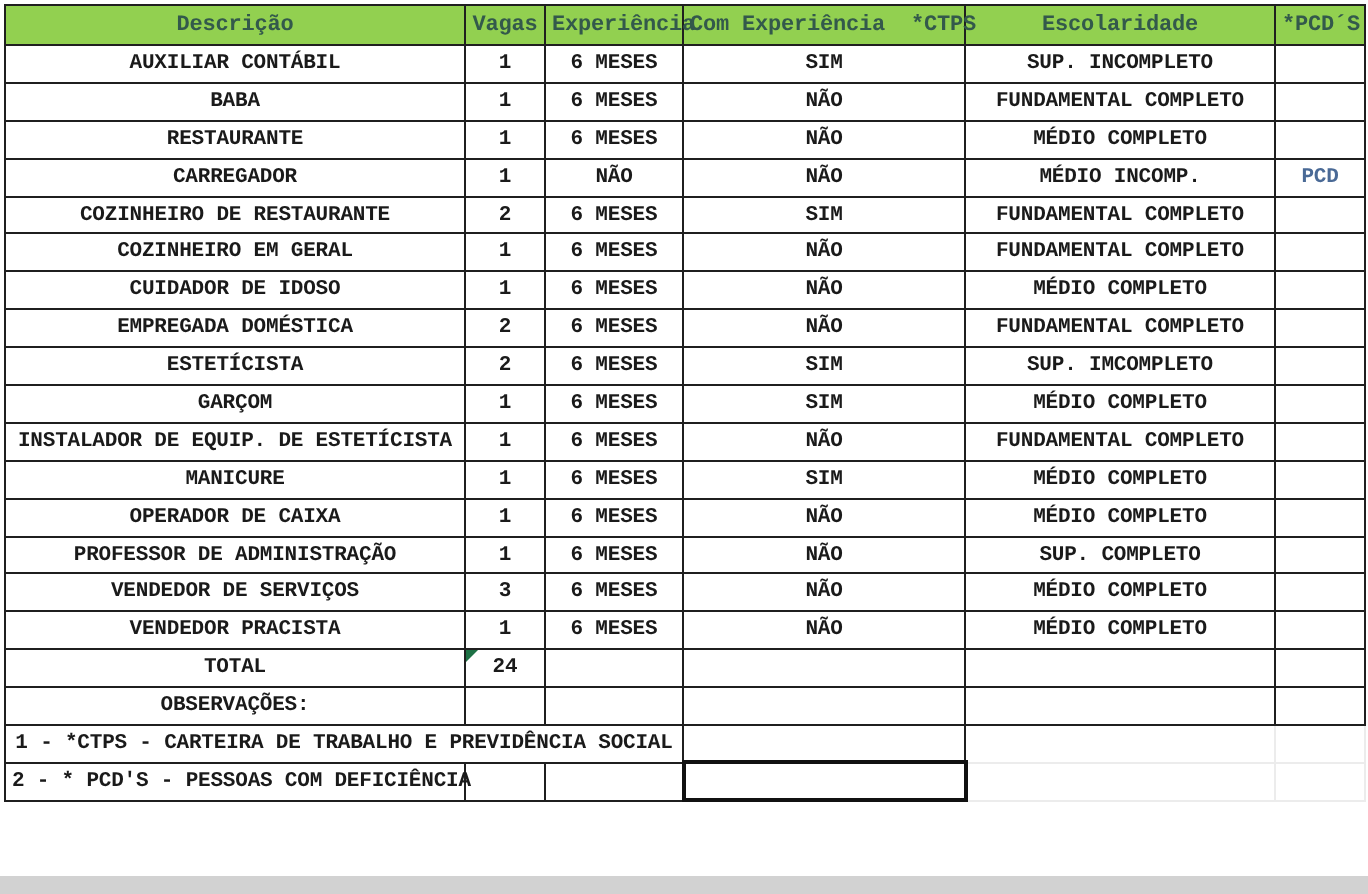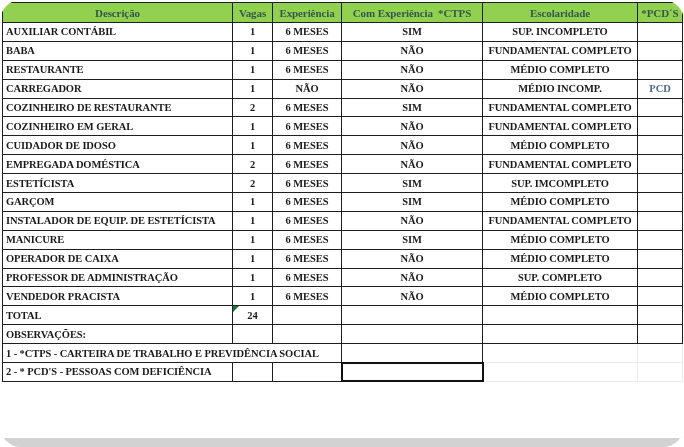--- a/index.html
+++ b/index.html
@@ -3,22 +3,21 @@
 <meta charset="utf-8">
 <style>
   html,body{margin:0;padding:0;background:#ffffff;}
   .screen{
     position:relative;
     width:684px;height:447px;
     background:#ffffff;
     box-sizing:border-box;
     padding:2px 0 0 2px;
     overflow:hidden;
-    font-family:Liberation Serif, serif;
-    border-radius:21px;
+    font-family:Liberation Mono, monospace;
   }
   table.jobs{
     border-collapse:collapse;
     table-layout:fixed;
     width:680px;
   }
   th,td{
     box-sizing:border-box;
     height:18.9px;
     padding:0 3px;
@@ -35,21 +34,21 @@
     background:var(--header-bg,#92d050);
     color:var(--header-text,#33594b);
     font-size:11px;
     border:1px solid #1f1f1f;
     white-space:pre;
     height:20px;
   }
   td.b{border:1px solid #1f1f1f;}
   td.g{border:1px solid #ececec;background:#ffffff;}
   td.sel{border:2px solid #111111;}
-  td.left{text-align:left;}
+  td.left{text-align:center;}
   td.pcd{color:var(--pcd-color,#4a6a96);}
   td.rel{position:relative;}
   .tri{
     position:absolute;top:0;left:0;
     width:0;height:0;
     border-top:6px solid var(--triangle-color,#1e7145);
     border-right:6px solid transparent;
   }
   .bottom-strip{
     position:absolute;
@@ -189,20 +188,28 @@
         </tr>
         <tr>
           <td class="b left">PROFESSOR DE ADMINISTRAÇÃO</td>
           <td class="b">1</td>
           <td class="b">6 MESES</td>
           <td class="b">NÃO</td>
           <td class="b">SUP. COMPLETO</td>
           <td class="b"></td>
         </tr>
         <tr>
+          <td class="b left">VENDEDOR DE SERVIÇOS</td>
+          <td class="b">3</td>
+          <td class="b">6 MESES</td>
+          <td class="b">NÃO</td>
+          <td class="b">MÉDIO COMPLETO</td>
+          <td class="b"></td>
+        </tr>
+        <tr>
           <td class="b left">VENDEDOR PRACISTA</td>
           <td class="b">1</td>
           <td class="b">6 MESES</td>
           <td class="b">NÃO</td>
           <td class="b">MÉDIO COMPLETO</td>
           <td class="b"></td>
         </tr>
       </tbody>
     <tbody>
       <tr>

